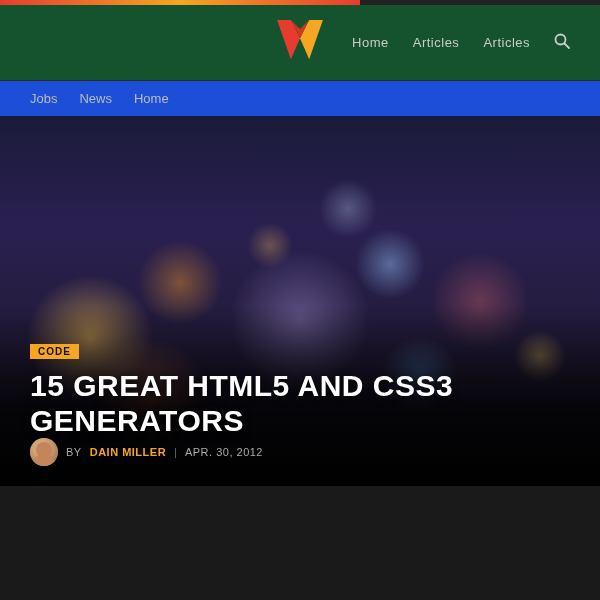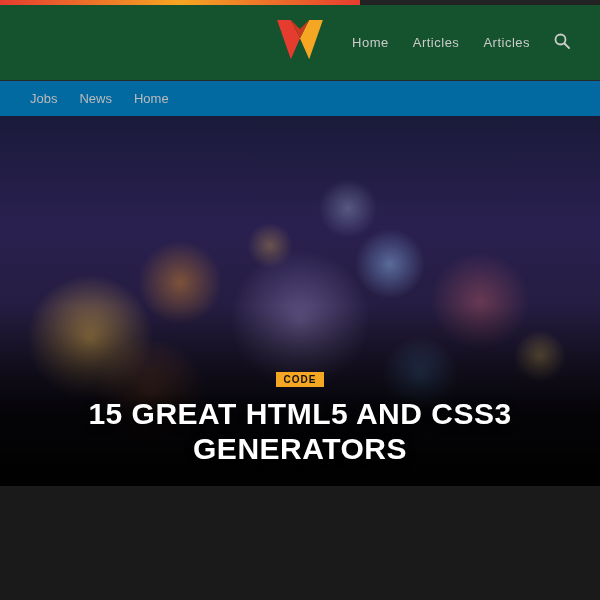--- a/index.html
+++ b/index.html
@@ -52,42 +52,41 @@
       color: #ccc;
       cursor: pointer;
       font-size: 16px;
       background: none;
       border: none;
       padding: 0;
     }
 
     
     .secondary-nav {
-      background: #0369a1;
+      background: #1d4ed8;
       border-top: 1px solid #2a2a2a;
       padding: 10px 30px;
       display: flex;
       gap: 22px;
     }
 
     .secondary-nav a {
       color: #bbb;
       text-decoration: none;
       font-size: 13px;
       font-weight: 500;
     }
 
     
     .hero {
       position: relative;
       width: 600px;
       height: 370px;
       overflow: hidden;
       background: #1a1a2e;
-      text-align: center;
     }
 
     .hero-bokeh {
       position: absolute;
       inset: 0;
       background:
         radial-gradient(ellipse 90px 90px at 15% 60%, rgba(255,200,80,0.55) 0%, transparent 70%),
         radial-gradient(ellipse 60px 60px at 30% 45%, rgba(255,160,40,0.4) 0%, transparent 70%),
         radial-gradient(ellipse 100px 100px at 50% 55%, rgba(200,180,255,0.35) 0%, transparent 70%),
         radial-gradient(ellipse 50px 50px at 65% 40%, rgba(150,200,255,0.45) 0%, transparent 70%),
@@ -253,14 +252,23 @@
   <a>News</a>
   <a>Home</a>
 </nav>
 
 <section class="hero">
   <div class="hero-bokeh"></div>
   <div class="hero-overlay"></div>
   <div class="hero-content">
     <div class="code-badge">CODE</div>
     <h1 class="article-title">15 GREAT HTML5 AND CSS3 GENERATORS</h1>
+    <div class="article-meta">
+      <div class="author-avatar">
+        <div class="avatar-img"></div>
+      </div>
+      <span class="meta-by">BY</span>
+      <span class="meta-author">DAIN MILLER</span>
+      <span class="meta-divider">|</span>
+      <span class="meta-date">APR. 30, 2012</span>
+    </div>
   </div>
 </section>
 
 </body></html>

